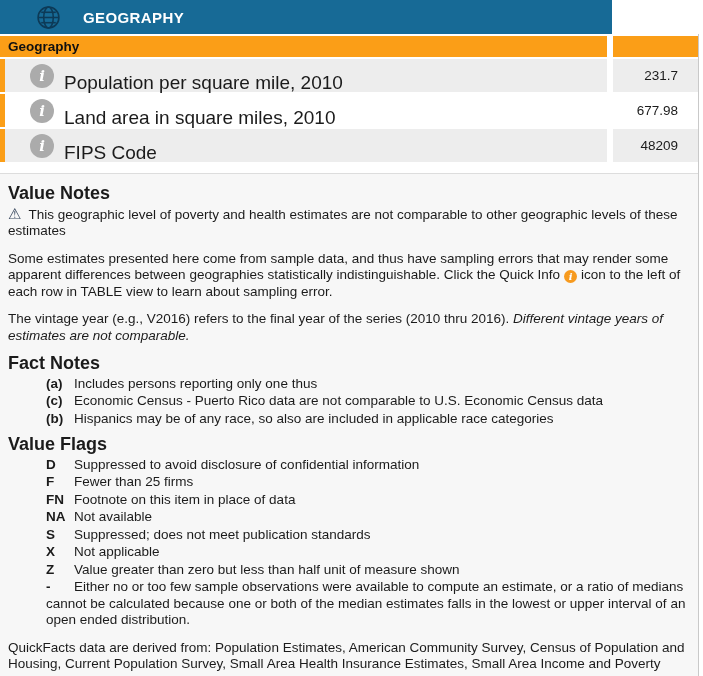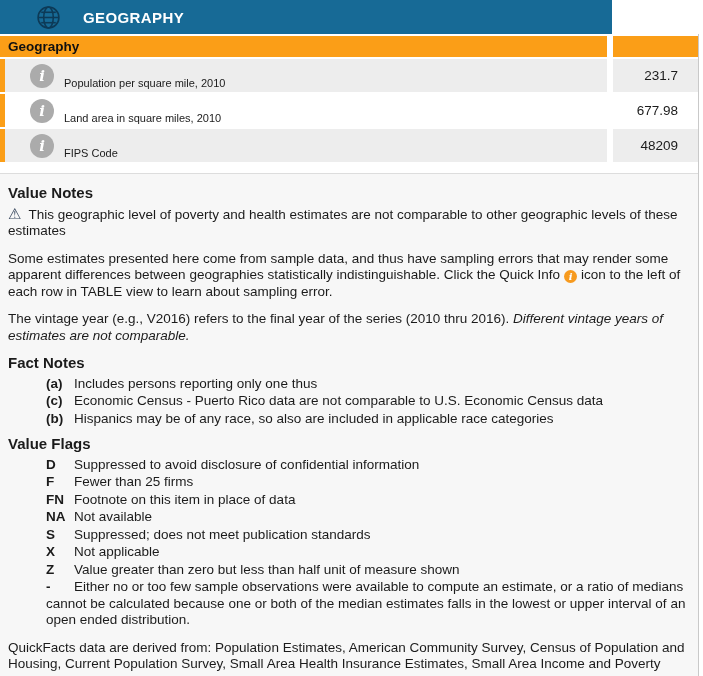--- a/index.html
+++ b/index.html
@@ -56,33 +56,33 @@
   }
   .row-bg-gray  .main-cell, .row-bg-gray  .value-cell { background: #ededed; }
   .row-bg-white .main-cell, .row-bg-white .value-cell { background: #ffffff; }
   .info-circle {
     width: 24px; height: 24px; flex: 0 0 24px; border-radius: 50%;
     background: #ababab; color: #ffffff;
     font: italic bold 15px "DejaVu Serif", serif;
     display: flex; align-items: center; justify-content: center;
     cursor: pointer;
   }
-  .row-label { margin-left: 10px; font-size: 11px; color: #1b1b1b; margin-top: 15px; }
+  .row-label { margin-left: 10px; font-size: 19px; color: #1b1b1b; margin-top: 15px; }
 
   .spacer { height: 11px; flex: 0 0 11px; background: #ffffff; }
 
   
   .notes {
     flex: 1 1 auto; background: #f7f7f7;
     border-top: 1px solid #dddddd;
     padding: 7px 10px 0 8px;
     font-size: 13.5px; line-height: 16.5px; color: #1b1b1b;
     overflow: hidden;
   }
-  .notes h3 { font-size: 15px; font-weight: bold; margin: 9px 0 4px 0; }
+  .notes h3 { font-size: 18px; font-weight: bold; margin: 9px 0 4px 0; }
   .notes h3.first { margin-top: 4px; }
   .notes p { margin: 11px 0; }
   .warn-line { margin: 2px 0; }
   .warning-glyph {
     font-family: "DejaVu Sans", sans-serif;
     font-size: 15px; color: #39485e; margin-right: 7px;
   }
   .qinfo-icon {
     display: inline-block; width: 13px; height: 13px; border-radius: 50%;
     background: #F79A1E; color: #ffffff; text-align: center;

